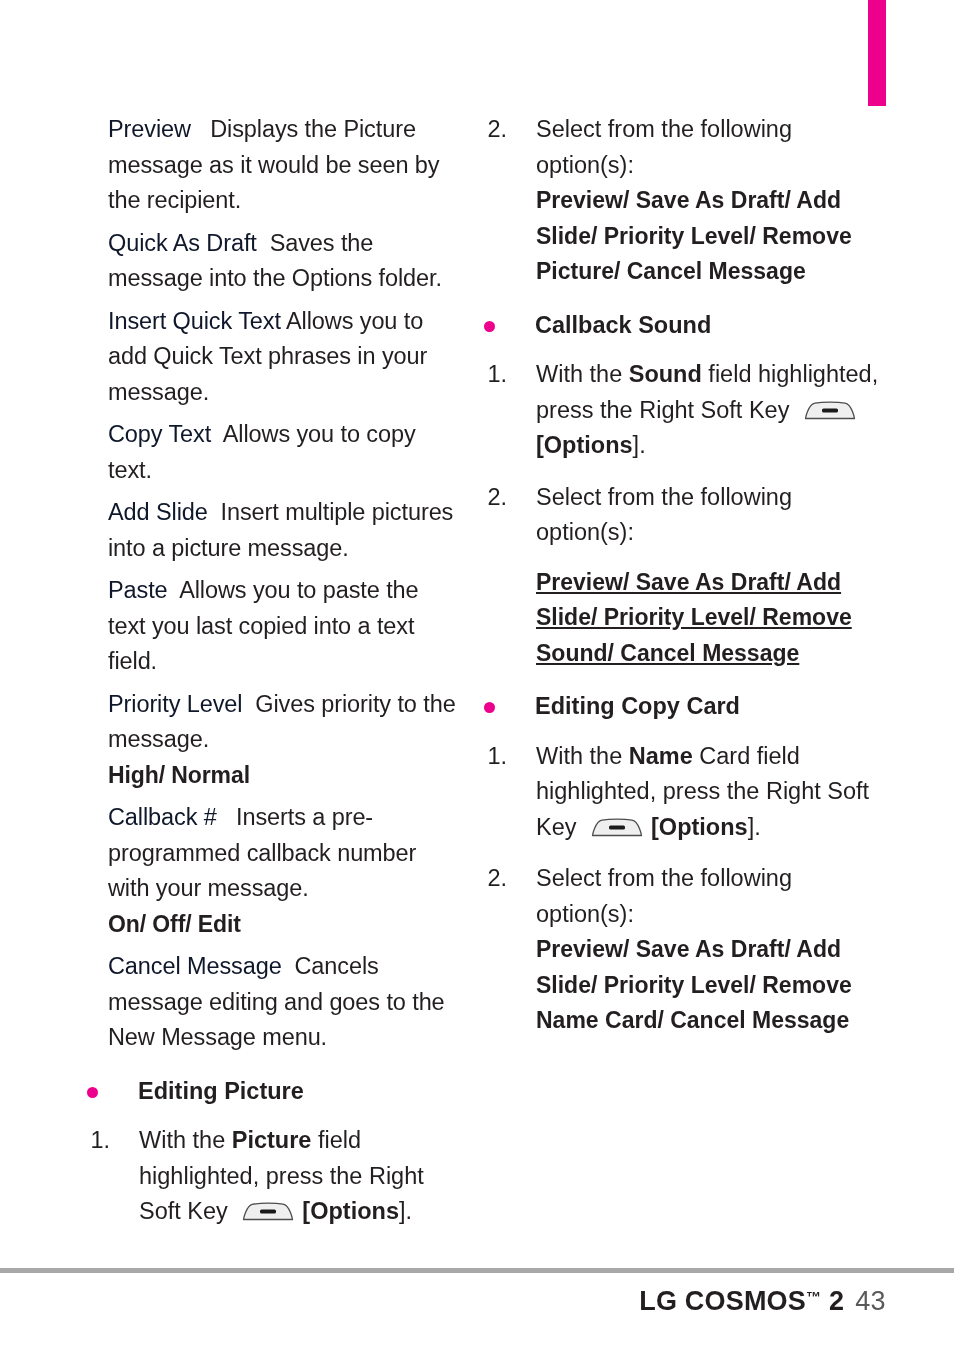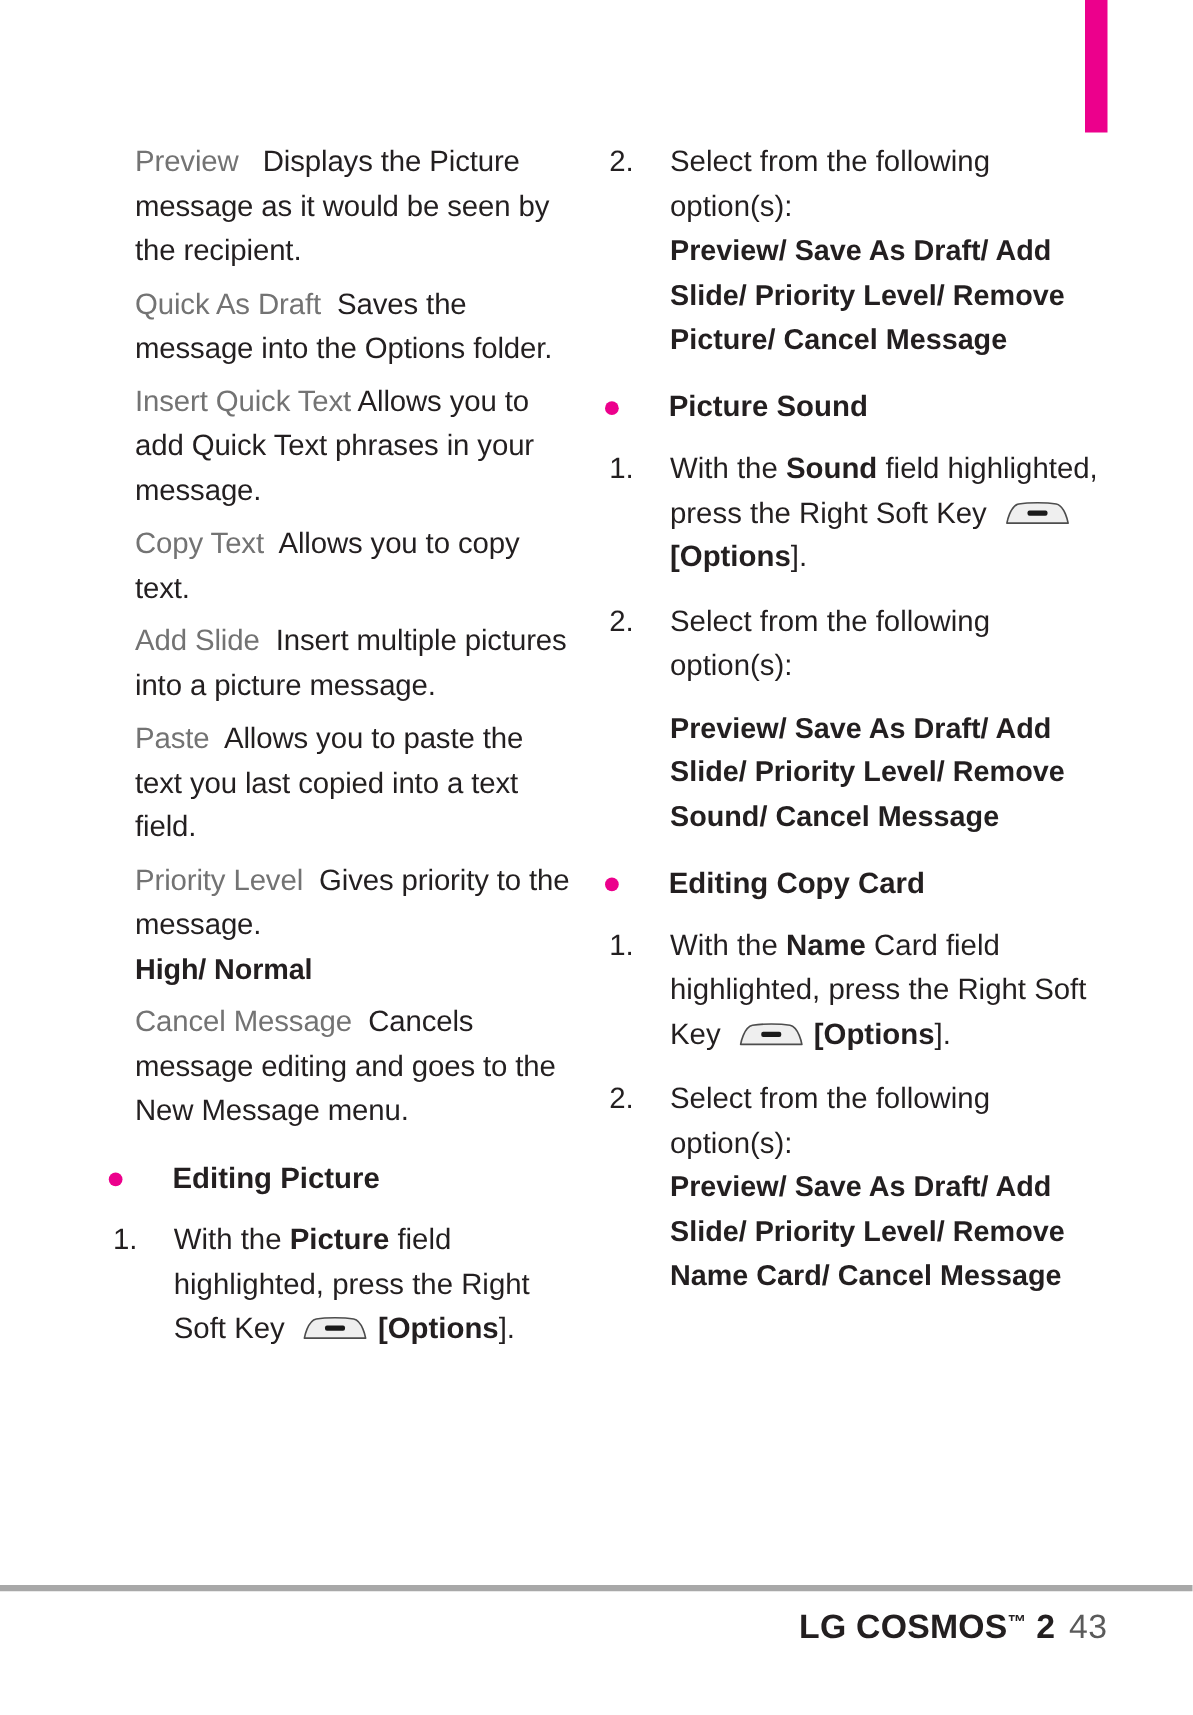--- a/index.html
+++ b/index.html
@@ -45,21 +45,21 @@
 
   
   .para{
     font-size:23.5px;
     line-height:35.5px;
     letter-spacing:-0.1px;
     margin-bottom:7px;
     text-align:left;
   }
   .term{
-    color:#737373;
+    color:#0f172a;
   }
   .bold{ font-weight:bold; }
 
   .opts{
     font-weight:bold;
     font-size:23px;
     line-height:35.5px;
     display:block;
   }
 
@@ -92,21 +92,21 @@
     margin-bottom:16px;
   }
   .numitem .num{
     position:absolute;
     left:-26px;
     top:0;
     width:28px;
     text-align:right;
     font-size:23.5px;
   }
-  .numitem .spaced{ display:block; margin-top:14px; }
+  .numitem .spaced{ display:block; margin-top:14px;text-decoration:underline; }
 
   
   .softkey{
     display:inline-block;
     position:relative;
     width:54px;
     height:19px;
     vertical-align:-2px;
     margin:0 7px;
   }
@@ -184,20 +184,25 @@
       <span class="term">Paste</span>&nbsp;
       <span>Allows you to paste the text you last copied into a text field.</span>
     </p>
 
     <p class="para">
       <span class="term">Priority Level</span>&nbsp;
       <span>Gives priority to the message.</span>
       <span class="opts">High/ Normal</span>
     </p>
 
+    <p class="para">
+      <span class="term">Callback #</span>&nbsp;&nbsp;
+      <span>Inserts a pre-programmed callback number with your message.</span>
+      <span class="opts">On/ Off/ Edit</span>
+    </p>
 
     <p class="para">
       <span class="term">Cancel Message</span>&nbsp;
       <span>Cancels message editing and goes to the New Message menu.</span>
     </p>
 
     <div class="bullet-head">
       <span class="dot"></span>
       <span>Editing Picture</span>
     </div>
@@ -218,21 +223,21 @@
   <div class="col col-right">
 
     <div class="numitem">
       <span class="num">2.</span>
       <span>Select from the following option(s):</span>
       <span class="opts">Preview/ Save As Draft/ Add Slide/ Priority Level/ Remove Picture/ Cancel Message</span>
     </div>
 
     <div class="bullet-head">
       <span class="dot"></span>
-      <span>Picture Sound</span>
+      <span>Callback Sound</span>
     </div>
 
     <div class="numitem">
       <span class="num">1.</span>
       <span>With the </span><span class="bold">Sound</span><span> field highlighted, press the Right Soft Key</span>
       <span class="softkey">
         <svg width="54" height="19" viewBox="0 0 54 19" xmlns="http://www.w3.org/2000/svg">
           <path d="M2.5,17.5 C2.5,17.5 5,3.5 12,2.2 C20,0.8 34,0.8 42,2.2 C49,3.5 51.5,17.5 51.5,17.5 Z" fill="#efefef" stroke="#4d4d4d" stroke-width="1.3" stroke-linejoin="round"></path>
           <rect x="19" y="7.4" width="16" height="4.2" rx="1.6" fill="#1a1a1a"></rect>
         </svg>

